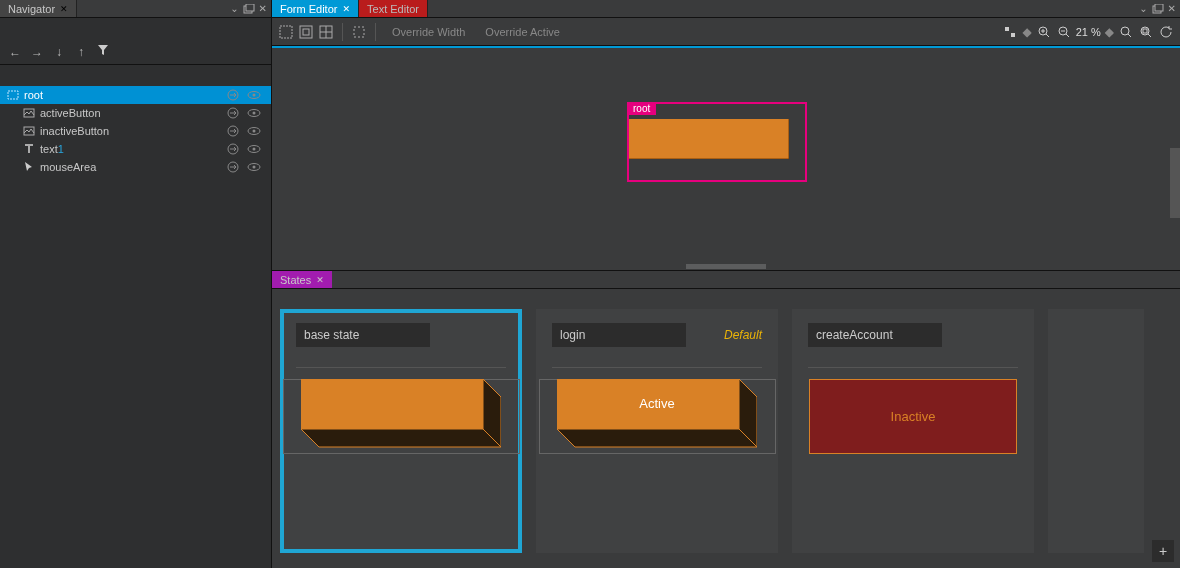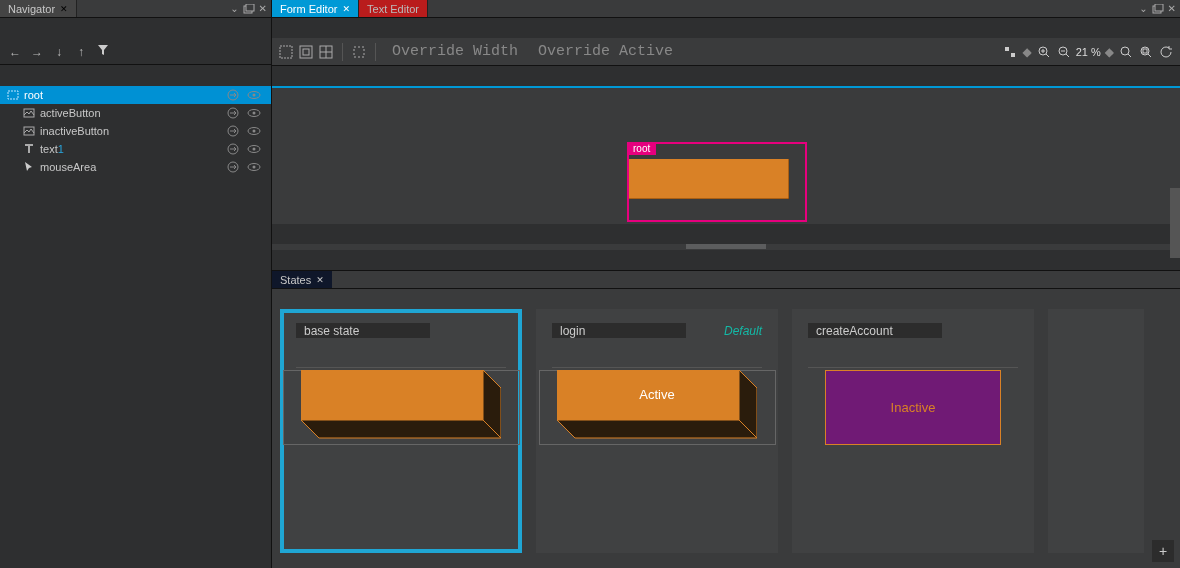--- a/index.html
+++ b/index.html
@@ -6,21 +6,21 @@
 body {
   width: 1180px; height: 568px;
   background: #2e2f30;
   font-family: "Segoe UI", Arial, sans-serif;
   font-size: 12px;
   color: #c8c8c8;
   overflow: hidden;
   display: flex;
 }
 .left-panel { width: 272px; display: flex; flex-direction: column; border-right: 1px solid #111; gap: 21px; }
-.right-panel { flex: 1; display: flex; flex-direction: column; gap: 20px; }
+.right-panel { flex: 1; display: flex; flex-direction: column; }
 
 
 .tabbar {
   height: 18px;
   background: #3a3b3c;
   display: flex; align-items: stretch;
   border-bottom: 1px solid #111;
 }
 .tab {
   display: flex; align-items: center; gap: 5px;
@@ -64,21 +64,21 @@
 .tree-row .row-icons svg { display:block }
 
 
 .form-toolbar {
   height: 28px;
   border-bottom: 1px solid #111;
   display: flex; align-items: center; gap: 4px;
   padding: 0 6px;
   background: #3a3b3c;
 }
-.form-toolbar .fld { color: #888; font-size: 15px; padding: 0 8px; font-family: Liberation Mono, monospace; }
+.form-toolbar .fld { color: #888; font-size: 11px; padding: 0 8px; }
 .form-toolbar .sep { width: 1px; height: 18px; background: #555; margin: 0 4px; }
 .form-toolbar .spacer { flex: 1; }
 .form-toolbar .tool { width: 16px; height:16px; display:inline-flex; align-items:center; justify-content:center;}
 .form-toolbar .zoom { color: #ddd; font-size: 11px; }
 
 
 .canvas {
   flex: 1;
   background: #3a3b3c;
   position: relative;
@@ -106,44 +106,44 @@
 
 .splitter {
   height: 6px; background: #3a3b3c;
   display:flex; justify-content:center;
 }
 .splitter .grip { width: 80px; height:5px; background:#5c5d5e; }
 
 
 .states-panel { height: 298px; display:flex; flex-direction:column; background:#3a3b3c; border-top:1px solid #111;}
 .states-tabbar { height:18px; display:flex; align-items:stretch; border-bottom:1px solid #111; }
-.states-tab { display:flex; align-items:center; gap:5px; padding:0 8px; background:#0f172a; font-size:11px;}
+.states-tab { display:flex; align-items:center; gap:5px; padding:0 8px; background:#a21caf; font-size:11px;}
 .states-body { flex:1; background:#3a3b3c; overflow:hidden; padding: 20px 0 0 8px; display:flex; gap:14px;}
 .state-card {
   width: 242px; height: 244px;
   background: #404142;
   display:flex; flex-direction:column; align-items:center;
   padding: 14px 0 0 0;
   position: relative;
 }
 .state-card.sel { border: 4px solid #1fa6d4; padding: 10px 0 0 0;}
 .state-header { width: 210px; display:flex; align-items:center; gap:8px; margin-bottom: 32px;}
 .state-name {
   background: #2c2c2c; color:#ccc;
-  width: 134px; height: 15px;
+  width: 134px; height: 24px;
   display:flex; align-items:center; padding:0 8px;
   font-size:12px;
 }
-.state-default { font-style: italic; color: #14b8a6; font-size:12px; }
+.state-default { font-style: italic; color: #eab308; font-size:12px; }
 .state-hr { width: 210px; height:1px; background:#555; position:absolute; top:58px; left:16px;}
 .state-card.sel .state-hr { top: 54px; left:12px; }
 .state-preview { width: 237px; height: 75px; border:1px solid #666; display:flex; align-items:center; justify-content:center; position:relative;}
 .state-preview svg { display:block }
 .state-preview .btn-label { position:absolute; color:#fff; font-size:13px;}
-.state-preview.inactive { border:1px solid #d98126; background:#701a75; width:176px; height:75px; }
+.state-preview.inactive { border:1px solid #d98126; background:#7f1d1d; width:208px; height:75px; }
 .state-preview.inactive .btn-label { color:#d98126; }
 .state-new {
   width: 96px; height: 244px; background:#404142;
 }
 .plus-btn {
   position:absolute; right:6px; bottom:6px;
   width:22px; height:22px; background:#2c2c2c;
   display:flex; align-items:center; justify-content:center;
   color:#ccc; font-size:14px;
 }

